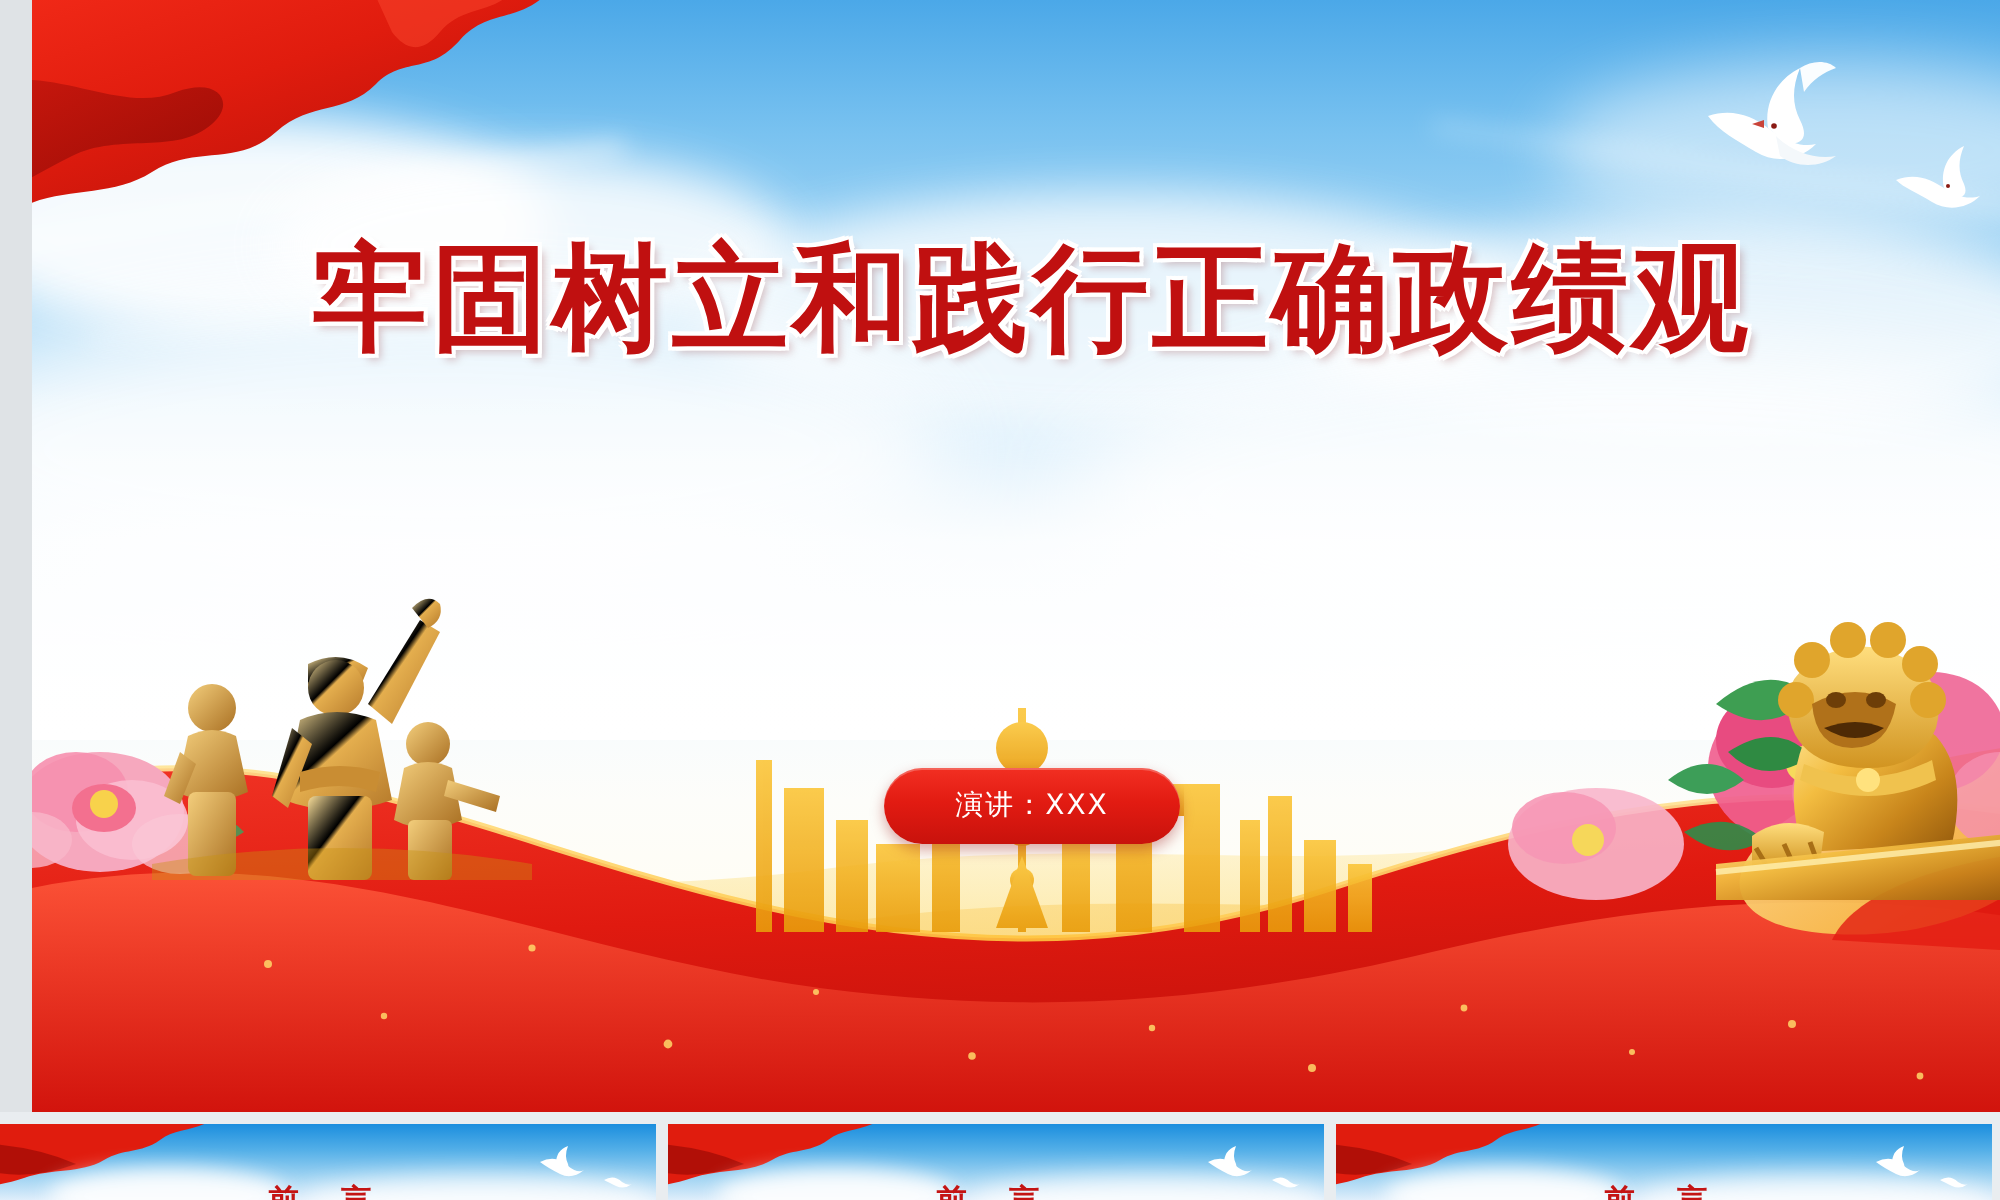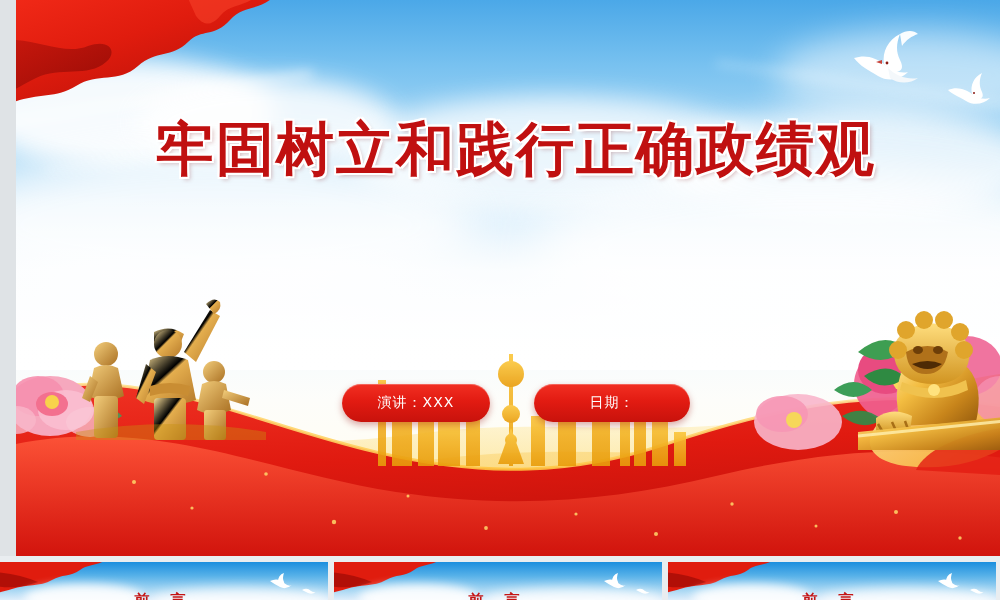--- a/index.html
+++ b/index.html
@@ -340,21 +340,20 @@
 
       <path d="M22,118 q16,-12 36,-2 l-2,16 l-34,2 Z" fill="url(#ln2)"></path>
       <path d="M24,124 l6,10 m8,-12 l5,11 m8,-12 l4,11" stroke="#A86F16" stroke-width="2.5" fill="none"></path>
 
       <path d="M4,132 L160,116 L160,150 L4,150 Z" fill="url(#ln)" opacity=".95"></path>
       <path d="M4,136 L160,120" stroke="#FFF0B0" stroke-width="3" fill="none" opacity=".8"></path>
     </svg>
 
     <div class="btn-row">
       <button class="pill">演讲：XXX</button>
-      <button class="pill wide">日期：</button>
     </div>
 
   </div>
 
   <div class="strip">
 
     <div class="thumb">
       <svg class="tflag" viewBox="0 0 132 34">
         <path d="M0,0 H110 C100,6 92,4 84,10 C74,17 66,14 56,20 C44,27 30,24 16,29 C10,31 5,32 0,33 Z" fill="#E01C0E"></path>
         <path d="M0,12 q24,2 42,10 q-22,8 -42,4 Z" fill="#A50D06" opacity=".8"></path>

